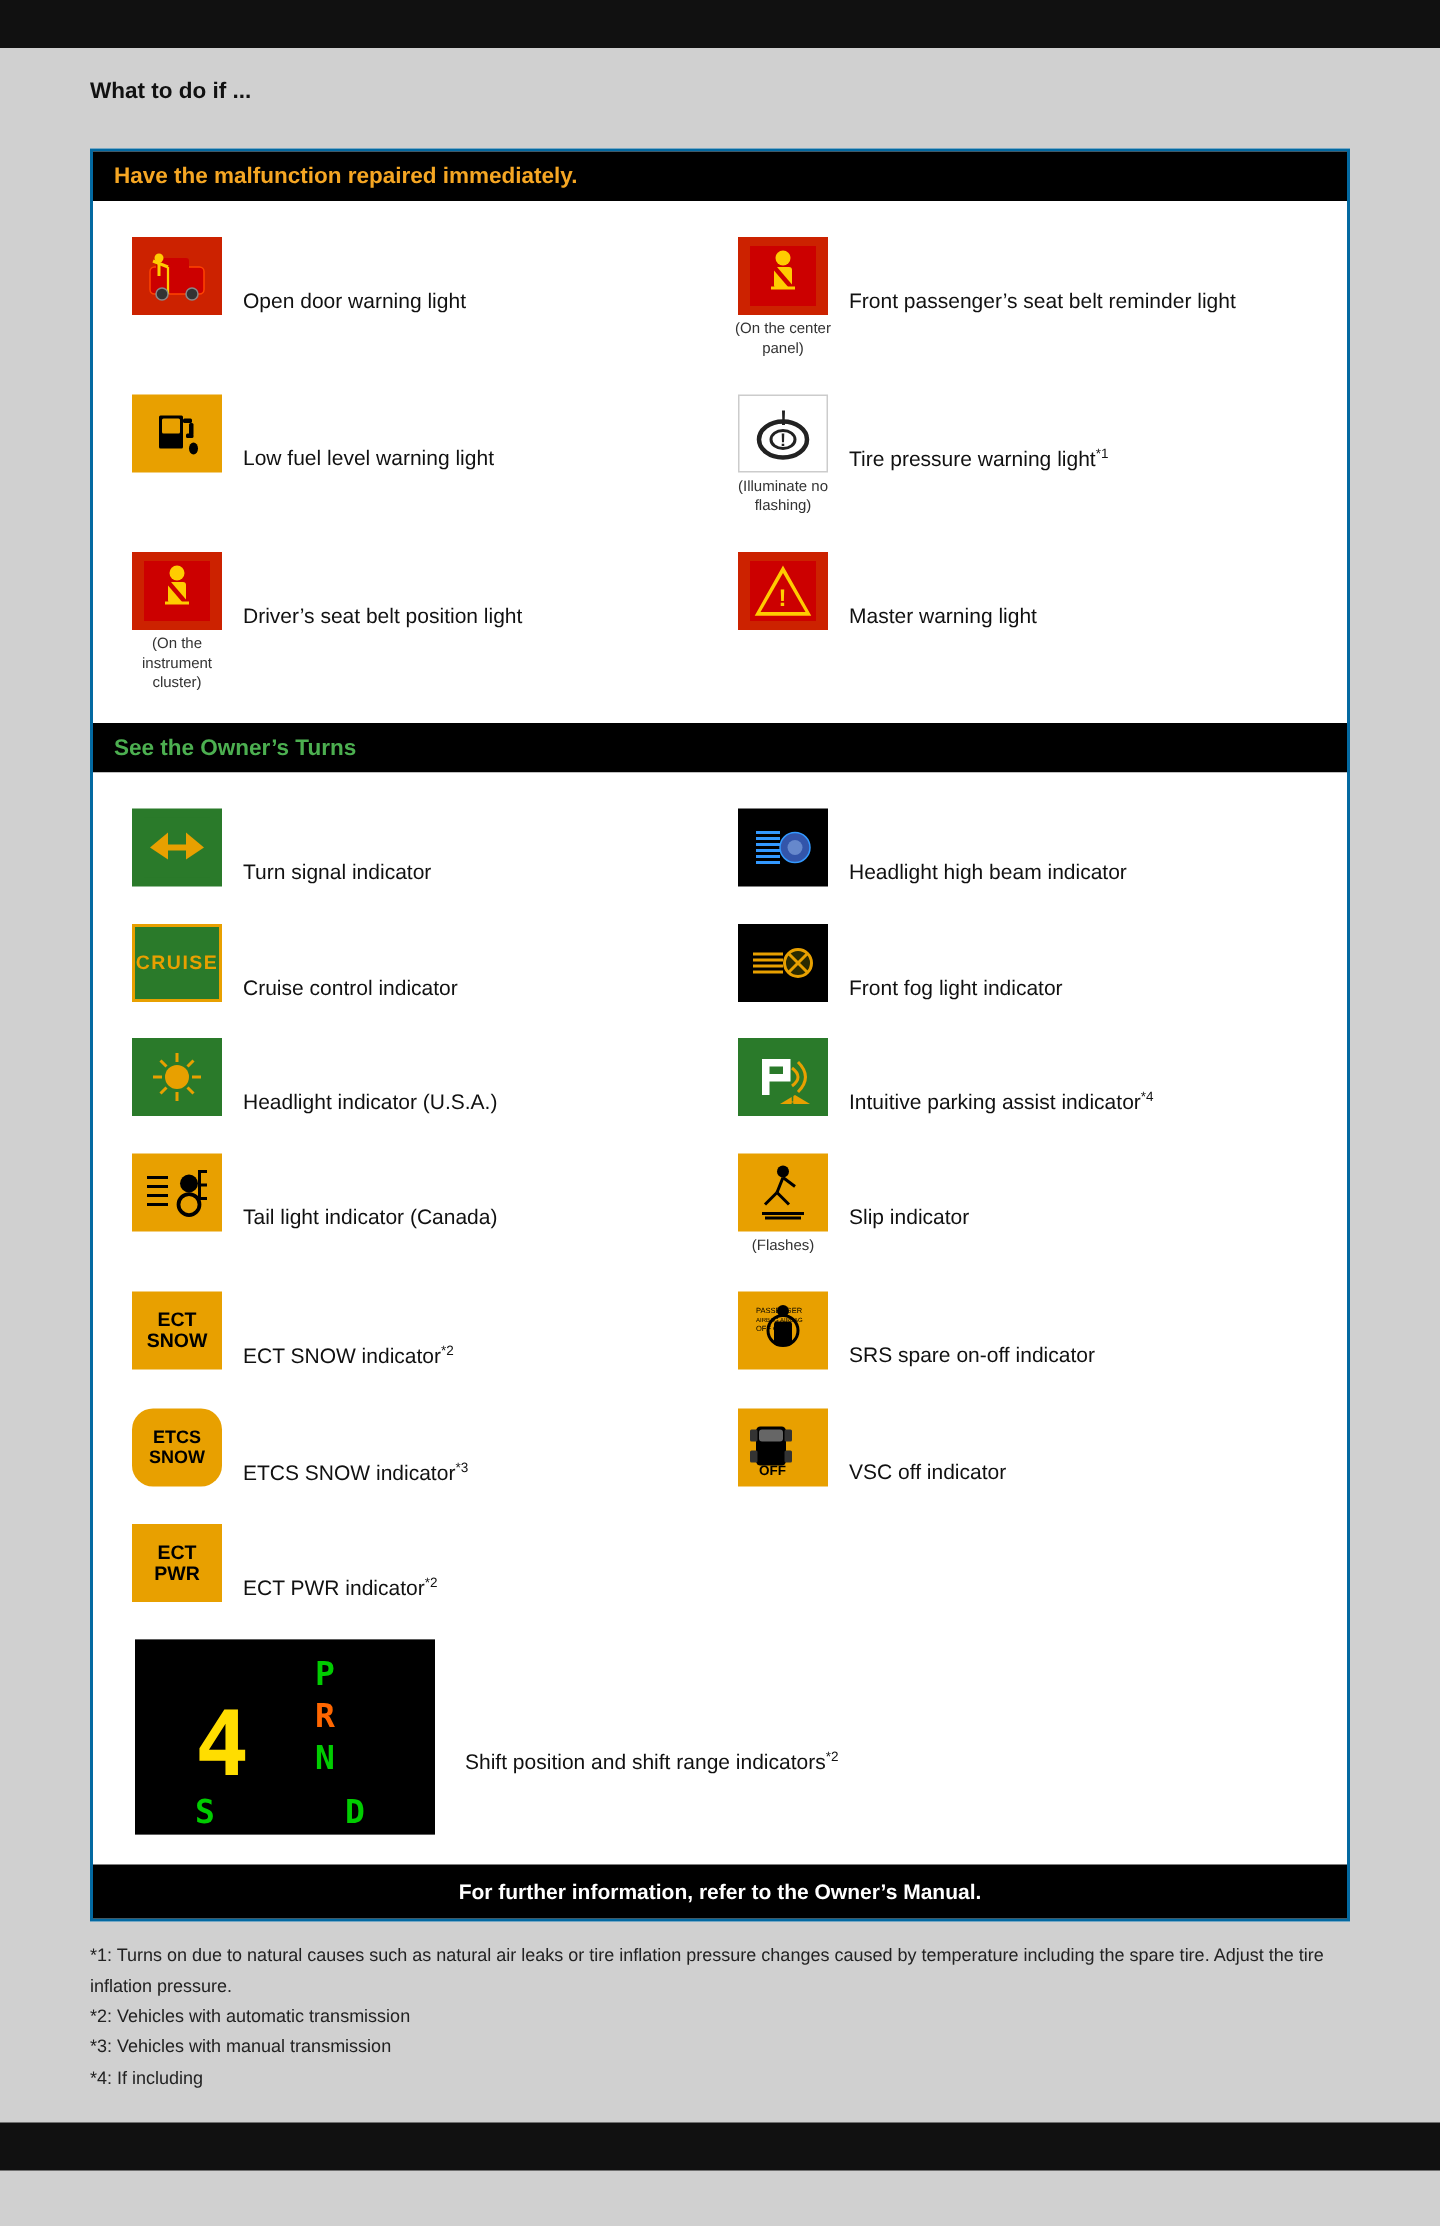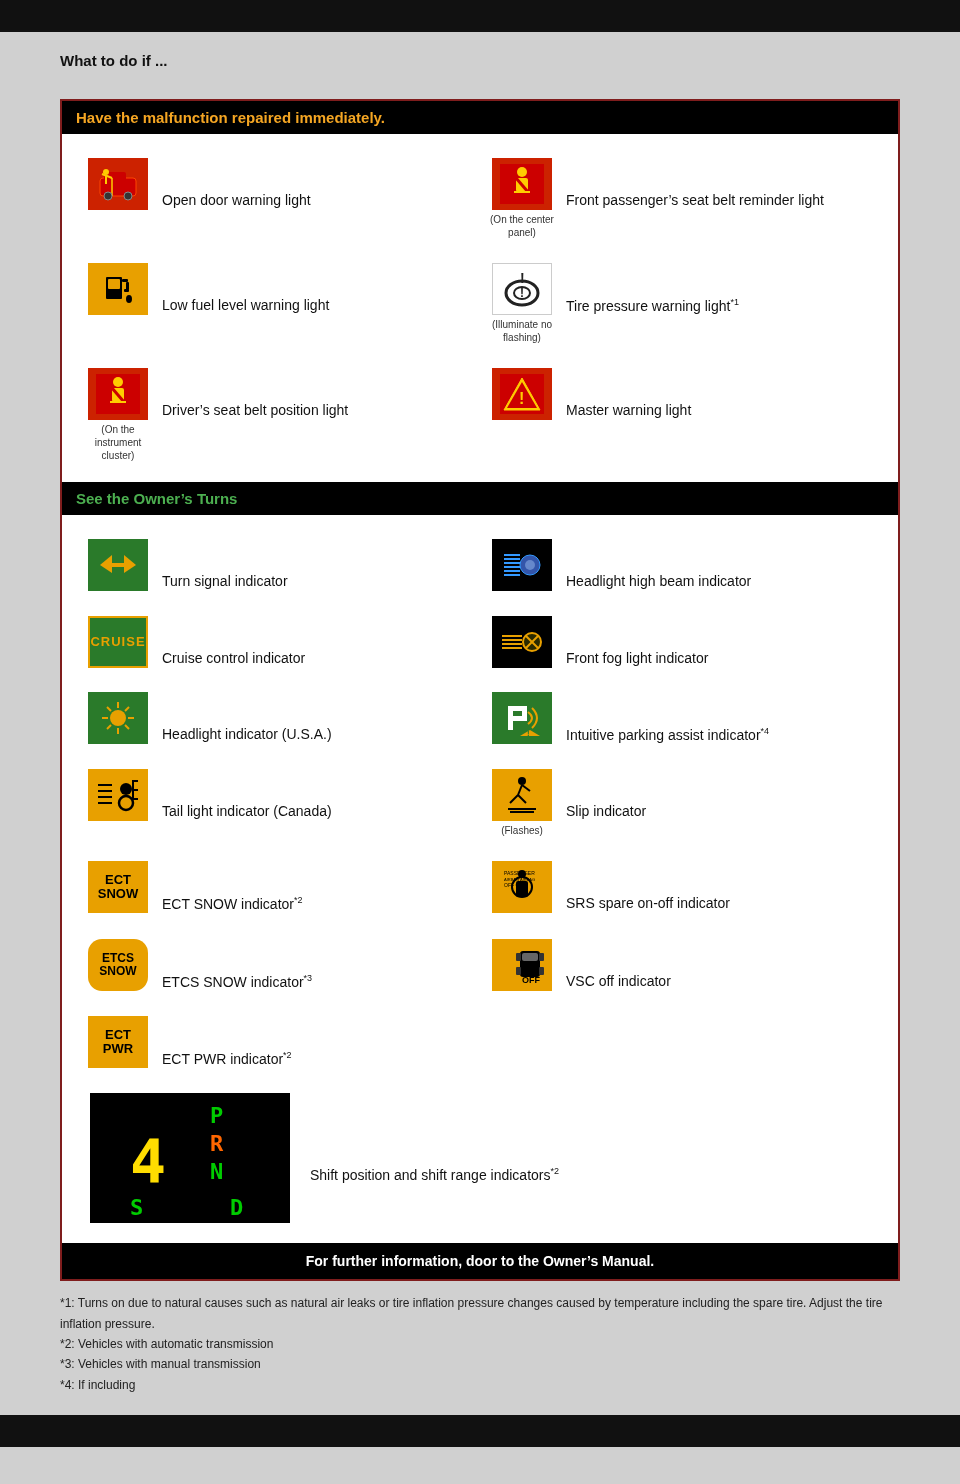--- a/index.html
+++ b/index.html
@@ -29,21 +29,21 @@
 
     .page-title {
       font-weight: bold;
       font-size: 15px;
       margin-bottom: 30px;
       color: #111;
     }
 
     .main-box {
       background: #fff;
-      border: 2px solid #7f1d1d;
+      border: 2px solid #0369a1;
       width: 100%;
     }
 
     .section-header {
       padding: 8px 14px;
       font-size: 15px;
       font-weight: bold;
       background: #000;
     }
     .section-header.orange { color: #f5a623; }
@@ -282,21 +282,21 @@
       color: #000;
       text-align: center;
       line-height: 1.2;
       flex-direction: column;
       border-radius: 14px;
     }
 
     .icon-vsc {
       background: #e8a000;
       display: flex;
-      align-items: flex-end;
+      align-items: flex-start;
       justify-content: center;
       width: 60px;
       height: 52px;
       font-size: 11px;
       font-weight: bold;
       color: #000;
       flex-direction: column;
     }
 
     .icon-ect-pwr {
@@ -740,21 +740,21 @@
             <text x="40" y="122" font-size="22" font-weight="bold" fill="#00cc00" font-family="monospace">S</text>
 
             <text x="140" y="122" font-size="22" font-weight="bold" fill="#00cc00" font-family="monospace">D</text>
           </svg>
         </div>
         <div class="indicator-text">Shift position and shift range indicators<sup>*2</sup></div>
       </div>
 
     </div>
 
-    <div class="footer-bar">For further information, door to the Owner’s Manual.</div>
+    <div class="footer-bar">For further information, refer to the Owner’s Manual.</div>
 
   </div>
 
   <div class="footnotes">
     <p><span>*1:  Turns on due to natural causes such as natural air leaks or tire inflation pressure changes caused by temperature including the spare tire. Adjust the tire inflation pressure.</span></p>
     <p><span>*2: Vehicles with automatic transmission</span></p>
     <p><span>*3: Vehicles with manual transmission</span></p>
     <p><span>*4: If including</span></p>
   </div>
 

